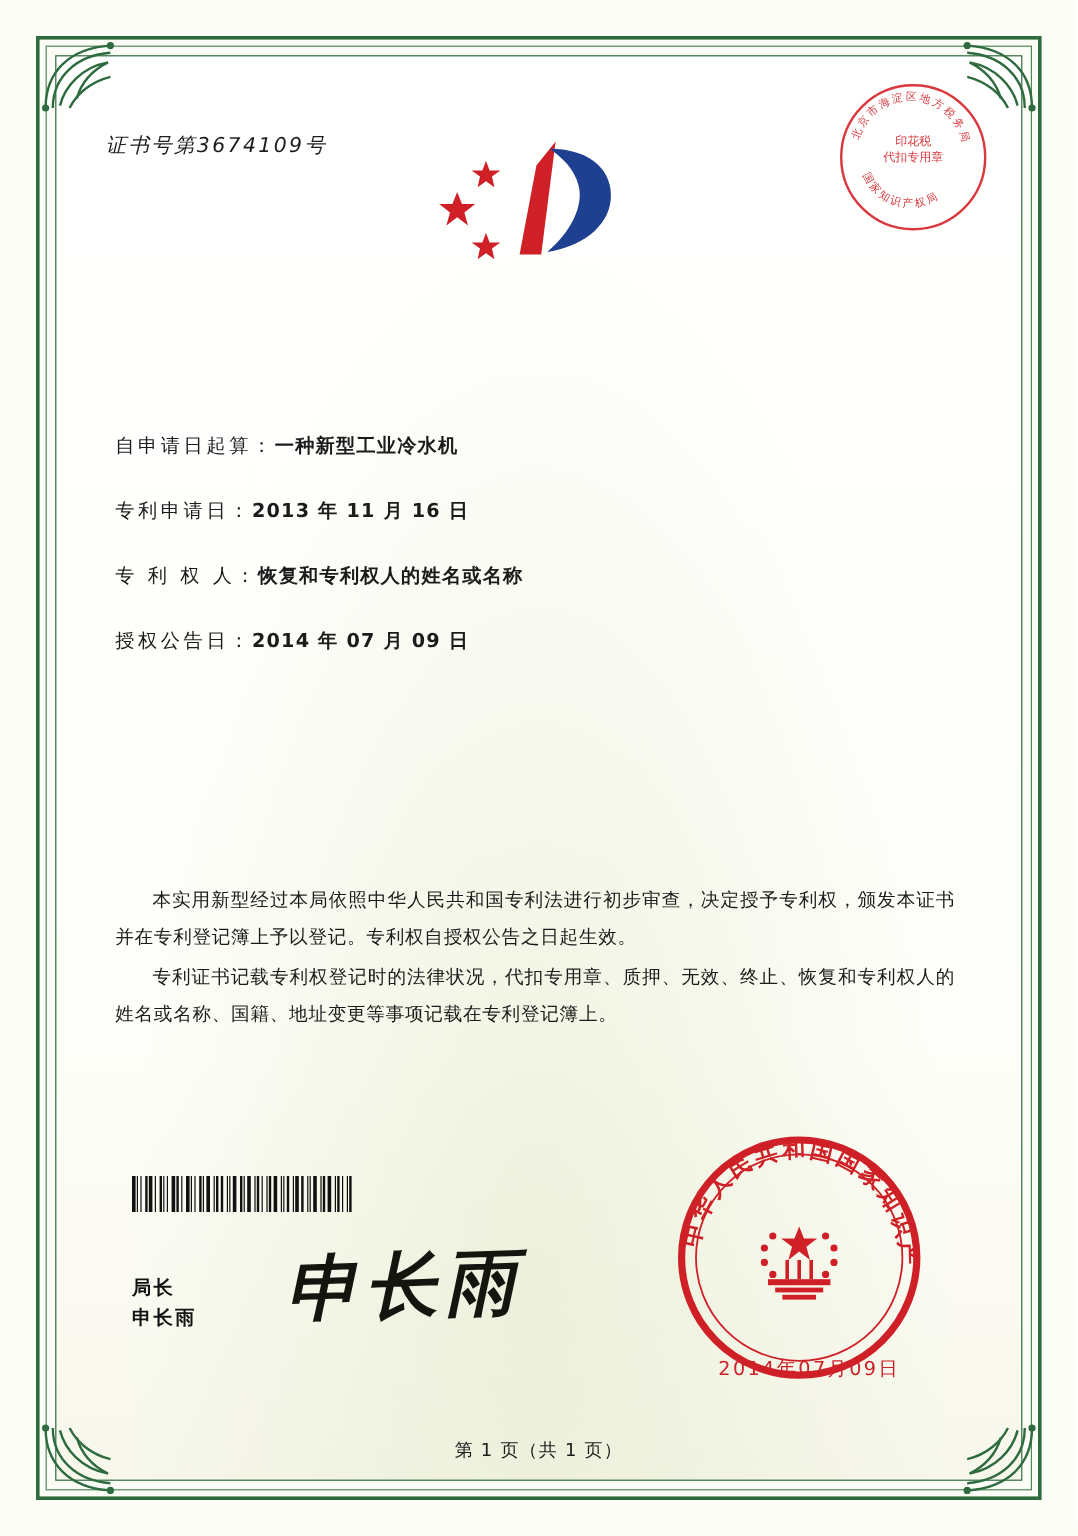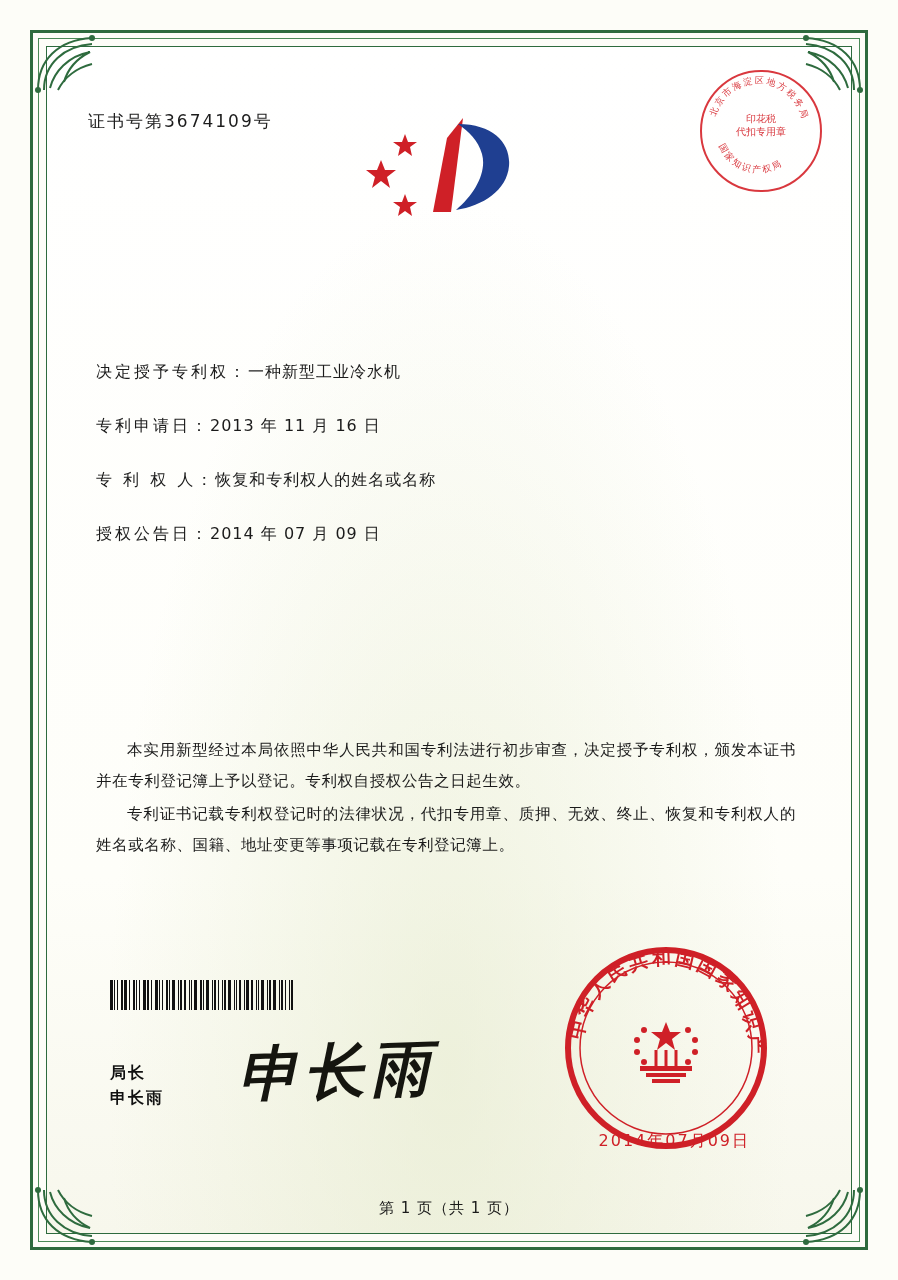--- a/index.html
+++ b/index.html
@@ -63,20 +63,21 @@
   }
 
   
   .cert-no {
     position: absolute;
     left: 88px; top: 110px;
     font-family: "DejaVu Sans", sans-serif;
     font-size: 17px;
     color: #1c1c1c;
     letter-spacing: 2px;
+    font-style: italic;
   }
   .logo {
     position: absolute;
     left: 50%;
     transform: translateX(-50%);
     top: 108px;
     width: 180px; height: 115px;
   }
   .title {
     position: absolute;
@@ -122,21 +123,21 @@
     font-size: 16px;
     color: #1b1b1b;
     font-family: "DejaVu Sans", sans-serif;
   }
   .field {
     margin-bottom: 33px;
     letter-spacing: 1px;
     white-space: nowrap;
   }
   .field .lbl { letter-spacing: 3px; }
-  .field .val { letter-spacing: 1px; }
+  .field .val { letter-spacing: 1px; font-weight: bold; }
 
   
   .paras {
     position: absolute;
     left: 96px; top: 735px;
     width: 700px;
     font-size: 15.5px;
     line-height: 31px;
     color: #1b1b1b;
     text-align: justify;
@@ -304,21 +305,21 @@
     </svg>
     <div class="mid">
       <div>印花税</div>
       <div>代扣专用章</div>
     </div>
   </div>
 
 
   <div class="fields">
     <div class="field">
-      <span class="lbl">决定授予专利权：</span><span class="val">一种新型工业冷水机</span>
+      <span class="lbl">自申请日起算：</span><span class="val">一种新型工业冷水机</span>
     </div>
     <div class="field">
       <span class="lbl">专利申请日：</span><span class="val">2013 年 11 月 16 日</span>
     </div>
     <div class="field">
       <span class="lbl">专 利 权 人：</span><span class="val">恢复和专利权人的姓名或名称</span>
     </div>
     <div class="field">
       <span class="lbl">授权公告日：</span><span class="val">2014 年 07 月 09 日</span>
     </div>

